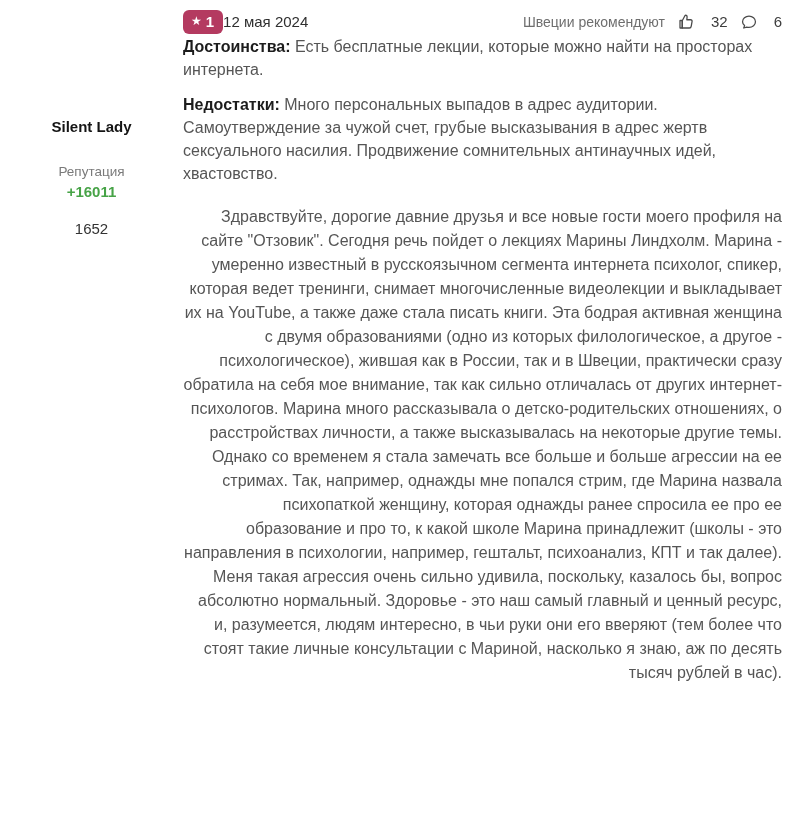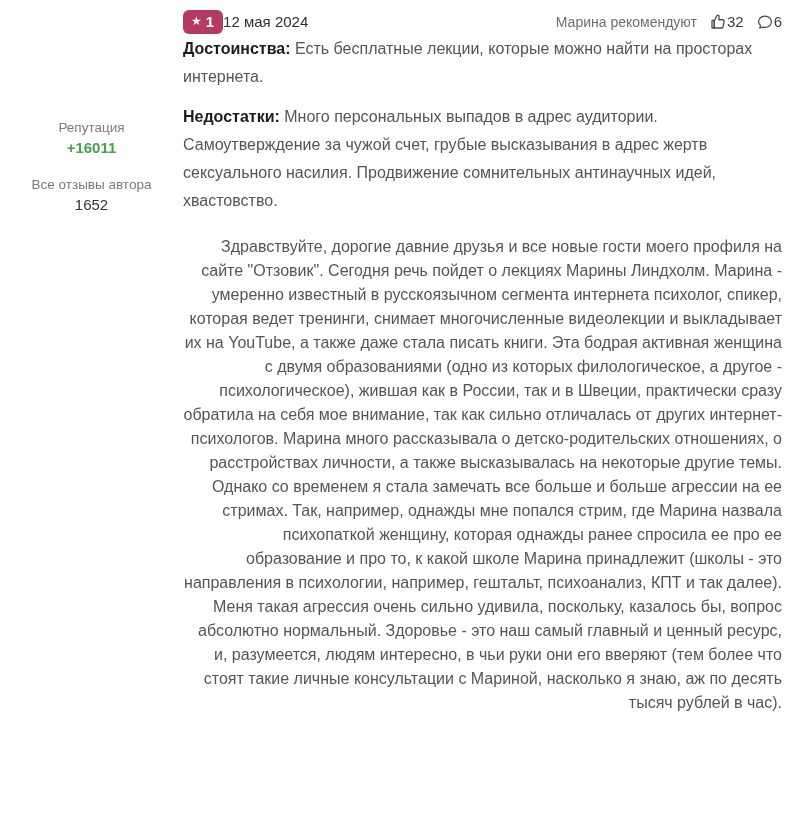--- a/index.html
+++ b/index.html
@@ -33,60 +33,60 @@
     display: inline-flex; align-items: center; gap: 4px;
     color: #ffffff; border-radius: 6px;
     padding: 4px 9px 5px 8px;
     font-weight: 700; font-size: 15px; line-height: 1;
   }
   .star-glyph { font-size: 12px; line-height: 1; }
   .date { font-size: 15px; color: #2f2f2f; }
   .spacer { flex: 1; }
   .recommend { font-size: 14px; color: #6e6e6e; }
   .stat {
-    display: inline-flex; align-items: center; gap: 0;
+    display: inline-flex; align-items: center; gap: 16px;
     font-size: 15px; color: #3d3d3d; margin-left: 12px; cursor: pointer;
   }
   .stat svg { display: block; }
 
   .title {
     font-size: 19px; line-height: 1.35; font-weight: 700;
     color: #141414; margin: 15px 0 14px;
   }
-  .para { font-size: 16px; line-height: 28px; margin: 0 0 12px; color: #555555; }
+  .para { font-size: 16px; line-height: 23px; margin: 0 0 12px; color: #555555; }
   .para b { color: #1c1c1c; font-weight: 700; }
   .review-body { margin-top: 20px; }
   .review-body p { font-size: 16px; line-height: 24px; margin: 0; color: #555555; text-align: right; }
 </style>
 </head>
 <body>
 
 <div class="page">
 
   <aside class="sidebar">
+    <div class="author-name">Silent Lady</div>
     <div class="sb-block">
       <div class="sb-label">Репутация</div>
       <div class="reputation-value" style="color: rgb(71, 163, 71);">+16011</div>
     </div>
     <div class="sb-block">
-      <div class="sb-label">Все отзывы автора</div>
       <div class="reviews-count">1652</div>
     </div>
   </aside>
 
   <main class="main">
 
     <div class="review-header">
       <div class="rating-badge" style="background: rgb(180, 58, 96);">
         <span class="star-glyph">★</span>
         <span>1</span>
       </div>
       <span class="date">12 мая 2024</span>
       <div class="spacer"></div>
-      <span class="recommend">Марина рекомендуют</span>
+      <span class="recommend">Швеции рекомендуют</span>
       <span class="stat">
         <span>
           <svg width="18" height="18" viewBox="0 0 24 24" fill="none" stroke="#4a4a4a" stroke-width="1.7" stroke-linejoin="round" stroke-linecap="round">
             <path d="M7 20H4.3c-.2 0-.3-.1-.3-.3v-9.4c0-.2.1-.3.3-.3H7v10z"></path>
             <path d="M7 10.3L10.7 3.4c.2-.3.5-.4.8-.4 1.1 0 2 .9 2 2l-.4 4h5.1c1.2 0 2.1 1.1 1.9 2.3l-1.1 6.1c-.2 1.5-1.2 2.6-2.6 2.6H7V10.3z"></path>
           </svg>
         </span>
         <span>32</span>
       </span>
       <span class="stat">

